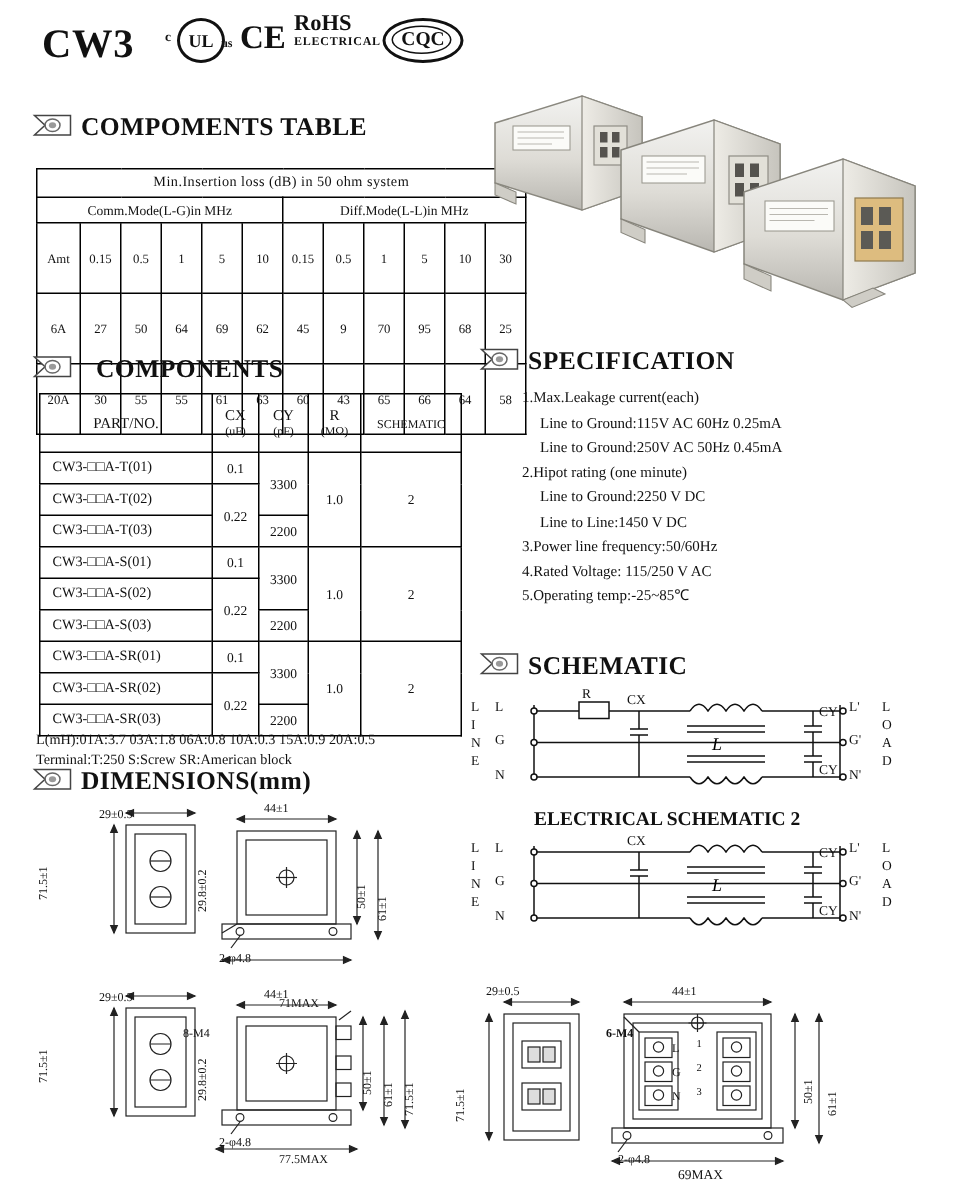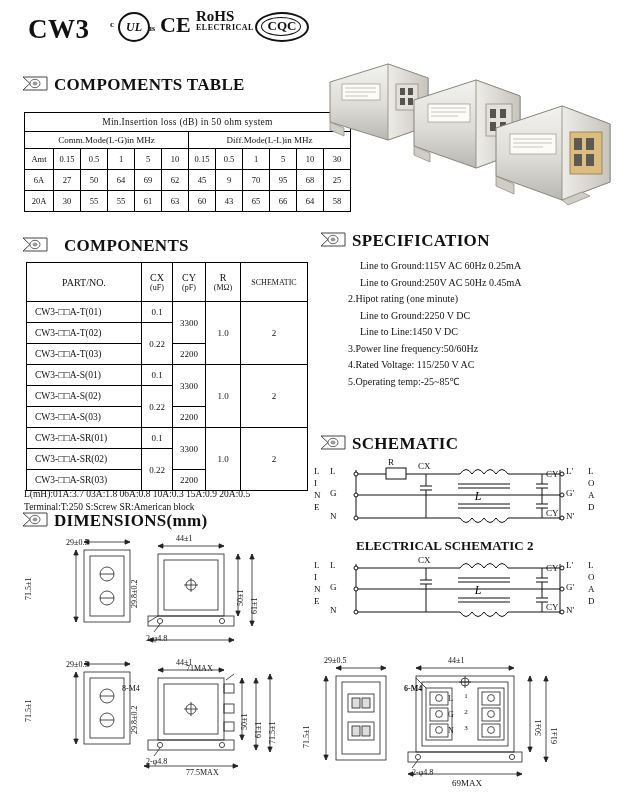--- a/index.html
+++ b/index.html
@@ -19,21 +19,21 @@
     position:absolute;left:28px;top:14px;
     font-family:"Liberation Serif", serif;
     font-weight:bold;font-size:27px;letter-spacing:0.5px;
   }
   .cert-ul{position:absolute;left:110px;top:10px;width:44px;height:30px;}
   .cert-ul .ul-c{position:absolute;left:0;top:9px;font-size:9px;font-weight:bold;}
   .cert-ul .ul-us{position:absolute;right:-1px;top:14px;font-size:8px;font-weight:bold;}
   .ul-oval{
     position:absolute;left:8px;top:2px;width:28px;height:26px;
     border:2px solid #111;border-radius:50%;
-    font-size:12px;font-weight:bold;font-style:italic;
+    font-size:12px;font-weight:bold;
     text-align:center;line-height:26px;
   }
   .cert-ce{position:absolute;left:160px;top:12px;font-size:22px;font-weight:bold;font-family:"Liberation Serif",serif;}
   .cert-rohs{position:absolute;left:196px;top:9px;}
   .cert-rohs .r1{font-size:15px;font-weight:bold;line-height:14px;}
   .cert-rohs .r2{font-size:8px;font-weight:bold;line-height:10px;letter-spacing:.5px;}
   .cert-cqc{
     position:absolute;left:255px;top:12px;width:50px;height:26px;
     border:2px solid #111;border-radius:50%;
     text-align:center;line-height:24px;font-size:13px;font-weight:bold;
@@ -46,21 +46,21 @@
   
   .sec-h{position:absolute;font-size:17px;font-weight:bold;font-family:Liberation Serif, serif;letter-spacing:.3px;}
   .bullet{
     position:absolute;width:26px;height:15px;
   }
   .bullet svg{display:block;}
 
   
   table{border-collapse:collapse;}
   .tbl1{position:absolute;left:24px;top:112px;font-size:8.5px;}
-  .tbl1 td,.tbl1 th{border:1px solid #000;text-align:center;padding:5px 0;font-weight:normal;}
+  .tbl1 td,.tbl1 th{border:1px solid #000;text-align:center;padding:18px 0;font-weight:normal;}
   .tbl1 .title{font-size:9.5px;padding:4px 0;letter-spacing:.3px;}
   .tbl1 .grp{font-size:9px;padding:3px 0;}
 
   .tbl2{position:absolute;left:26px;top:262px;font-size:9px;}
   .tbl2 td,.tbl2 th{border:1px solid #000;text-align:center;font-weight:normal;}
   .tbl2 .hd{font-size:10px;padding:4px 2px;}
   .tbl2 .pn{text-align:left;padding-left:8px;font-size:9.5px;}
 
   .note{position:absolute;left:24px;top:488px;font-size:9.5px;line-height:13px;}
 
@@ -320,20 +320,21 @@
   <div class="bullet" style="left:320px;top:232px;">
     <svg width="26" height="15" viewBox="0 0 26 15">
       <path d="M1 1 L25 1 L25 14 L1 14 L8 7.5 Z" fill="#ffffff" stroke="#444" stroke-width="1"></path>
       <ellipse cx="13" cy="7.5" rx="5" ry="4.2" fill="none" stroke="#666" stroke-width="1"></ellipse>
       <ellipse cx="13" cy="7.5" rx="2.4" ry="2" fill="#999"></ellipse>
     </svg>
   </div>
   <div class="sec-h" style="left:352px;top:231px;">SPECIFICATION</div>
 
   <div class="spec">
+    <div>1.Max.Leakage current(each)</div>
     <div class="ind">Line to Ground:115V AC 60Hz 0.25mA</div>
     <div class="ind">Line to Ground:250V AC 50Hz 0.45mA</div>
     <div>2.Hipot  rating (one minute)</div>
     <div class="ind">Line to Ground:2250 V DC</div>
     <div class="ind">Line to Line:1450 V DC</div>
     <div>3.Power line frequency:50/60Hz</div>
     <div>4.Rated Voltage:  115/250 V AC</div>
     <div>5.Operating temp:-25~85℃</div>
   </div>
 

